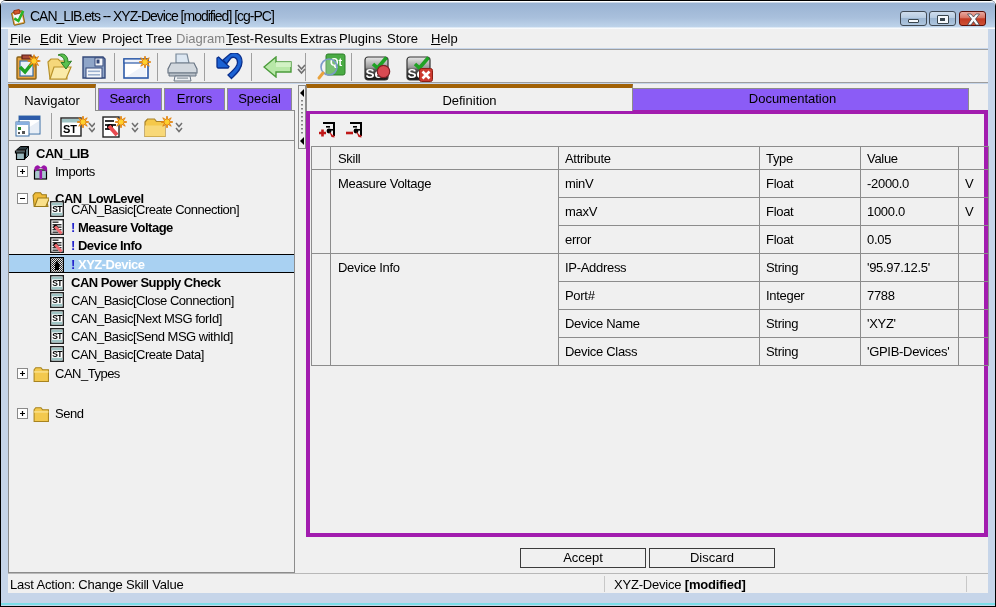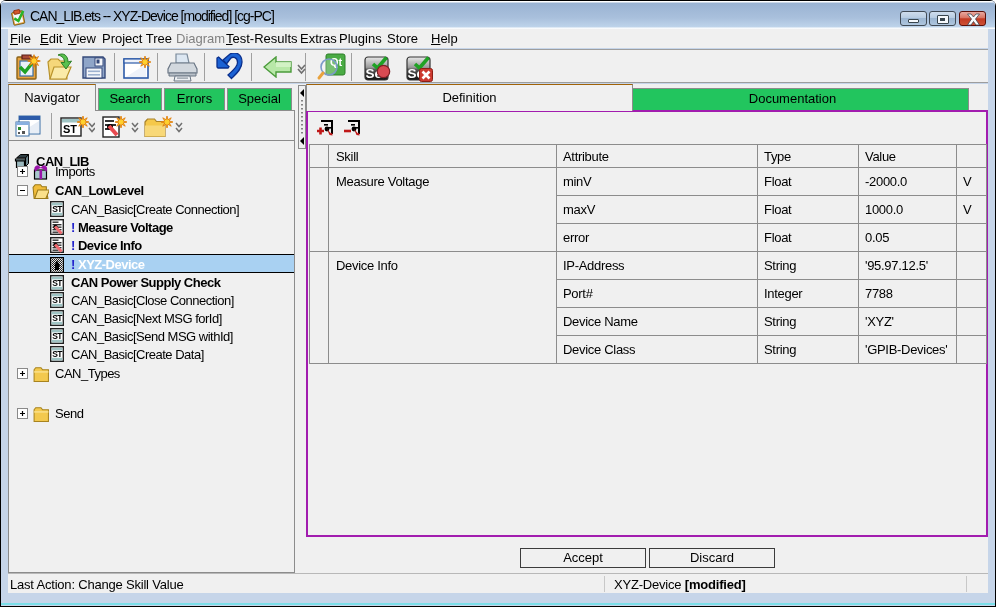--- a/index.html
+++ b/index.html
@@ -18,34 +18,34 @@
 
 #content-bg { position:absolute; left:8px; top:84px; width:980px; height:509px; background:#f0f0f0; }
 #menubar { position:absolute; left:8px; top:29px; width:980px; height:19px; background:#f0f0f0; font-size:13px; color:#000; }
 #menubar span { position:absolute; top:2px; }
 .gray { color:#7f7f7f; }
 u.m { text-decoration:underline; }
 
 #toolbar { position:absolute; left:8px; top:49px; width:980px; height:34px; background:#f0f0f0; border-top:1px solid #9d9d9d; border-bottom:1px solid #9d9d9d; }
 .tsep { position:absolute; top:3px; width:1px; height:28px; background:#a0a0a0; }
 
-.tab { position:absolute; font-size:13px; color:#000; text-align:center; background:#22c55e; border:1px solid #8c8c8c; border-bottom:none; }
-.tab-active { background:#f0f0f0; border-top:1px solid #a16207; z-index:5; }
+.tab { position:absolute; font-size:13px; color:#000; text-align:center; background:#8b5cf6; border:1px solid #8c8c8c; border-bottom:none; }
+.tab-active { background:#f0f0f0; border-top:4px solid #a16207; z-index:5; }
 
 #leftpanel { position:absolute; left:8px; top:110px; width:287px; height:463px; background:#f0f0f0; border:1px solid #8c8c8c; }
 #lefttoolbar { position:absolute; left:0; top:0; width:285px; height:30px; border-bottom:1px solid #8c8c8c; background:#f0f0f0; }
 #tree { position:absolute; left:0; top:31px; width:285px; height:430px; background:#f0f0f0; font-size:13px; letter-spacing:-0.5px; }
 .trow { position:absolute; height:19px; line-height:19px; white-space:nowrap; color:#000; }
 .b { font-weight:bold; }
 #selrow { position:absolute; left:0px; top:112px; width:285px; height:19px; background:#a9d1f2; border-top:1px solid #000; border-bottom:1px solid #000; }
 .excl { color:#2222cc; font-weight:bold; }
 
 #splitter { position:absolute; left:298px; top:85px; width:8px; height:64px; background:#f0f0f0; border:1px solid #8c8c8c; }
 
-#rightpanel { position:absolute; left:306px; top:110px; width:682px; height:427px; background:#f0f0f0; border:2px solid #a21caf; }
+#rightpanel { position:absolute; left:306px; top:110px; width:682px; height:427px; background:#f0f0f0; border:4px solid #a21caf; }
 
 #dtable { position:absolute; left:1px; top:32px; width:678px; height:220px; }
 .trow { position:absolute; left:0; width:285px; height:19px; line-height:19px; }
 .cell { position:absolute; font-size:13px; letter-spacing:-0.3px; color:#000; white-space:nowrap; }
 .vline { position:absolute; width:1px; background:#8c8c8c; }
 .hline { position:absolute; height:1px; background:#8c8c8c; }
 
 .pbtn { position:absolute; top:548px; height:20px; background:#f0f0f0; border:1px solid #3c3c3c; font-size:13px; text-align:center; line-height:18px; }
 
 #statusbar { position:absolute; left:8px; top:573px; width:980px; height:20px; background:#f0f0f0; border-top:1px solid #b8b8b8; font-size:13px; letter-spacing:-0.2px; color:#000; }
@@ -294,37 +294,37 @@
         </g>
         <g id="i-box3d">
           <path d="M2 5 l4 -3.5 h8 l-3 3.5 z" fill="#2e3d42" stroke="#000" stroke-width="1"></path>
           <path d="M11 5 l3 -3.5 v9 l-3 3 z" fill="#6e868e" stroke="#000" stroke-width="1"></path>
           <path d="M1 6 h10 v2 h-10 z" fill="#9ab8be" stroke="#000" stroke-width="1.2"></path>
           <path d="M2 8 h8 v6.5 h-8 z" fill="#9ab8be" stroke="#000" stroke-width="1.2"></path>
         </g>
       </defs>
     </svg>
     <div id="selrow"></div>
-    <div class="trow b" style="top:2px;margin-top:8px;">
+    <div class="trow b" style="top:2px;">
           <svg class="abs" style="left:5px;top:1px" width="16" height="16" viewBox="0 0 15 16">
             <use href="#i-box3d"></use>
           </svg>
           <span class="abs" style="left:27px;">CAN_LIB</span>
         </div>
     <div class="trow" style="top:20px;">
           <svg class="abs" style="left:8px;top:4px" width="11" height="11">
             <use href="#i-plusminus"></use>
             <path d="M3 5.5 h5 M5.5 3 v5" stroke="#000" stroke-width="1.2"></path>
           </svg>
           <svg class="abs" style="left:24px;top:2px" width="15" height="16" viewBox="0 0 14 16">
             <use href="#i-gift"></use>
           </svg>
           <span class="abs" style="left:46px;">Imports</span>
         </div>
-    <div class="trow b" style="top:39px;">
+    <div class="trow b" style="top:47px;">
           <svg class="abs" style="left:8px;top:4px" width="11" height="11">
             <use href="#i-plusminus"></use>
             <path d="M3 5.5 h5" stroke="#000" stroke-width="1.2"></path>
           </svg>
           <svg class="abs" style="left:23px;top:1px" width="17" height="17" viewBox="0 0 16 16">
             <use href="#i-fopen"></use>
           </svg>
           <span class="abs" style="left:46px;">CAN_LowLevel</span>
         </div>
     <div class="trow" style="top:58px;">

